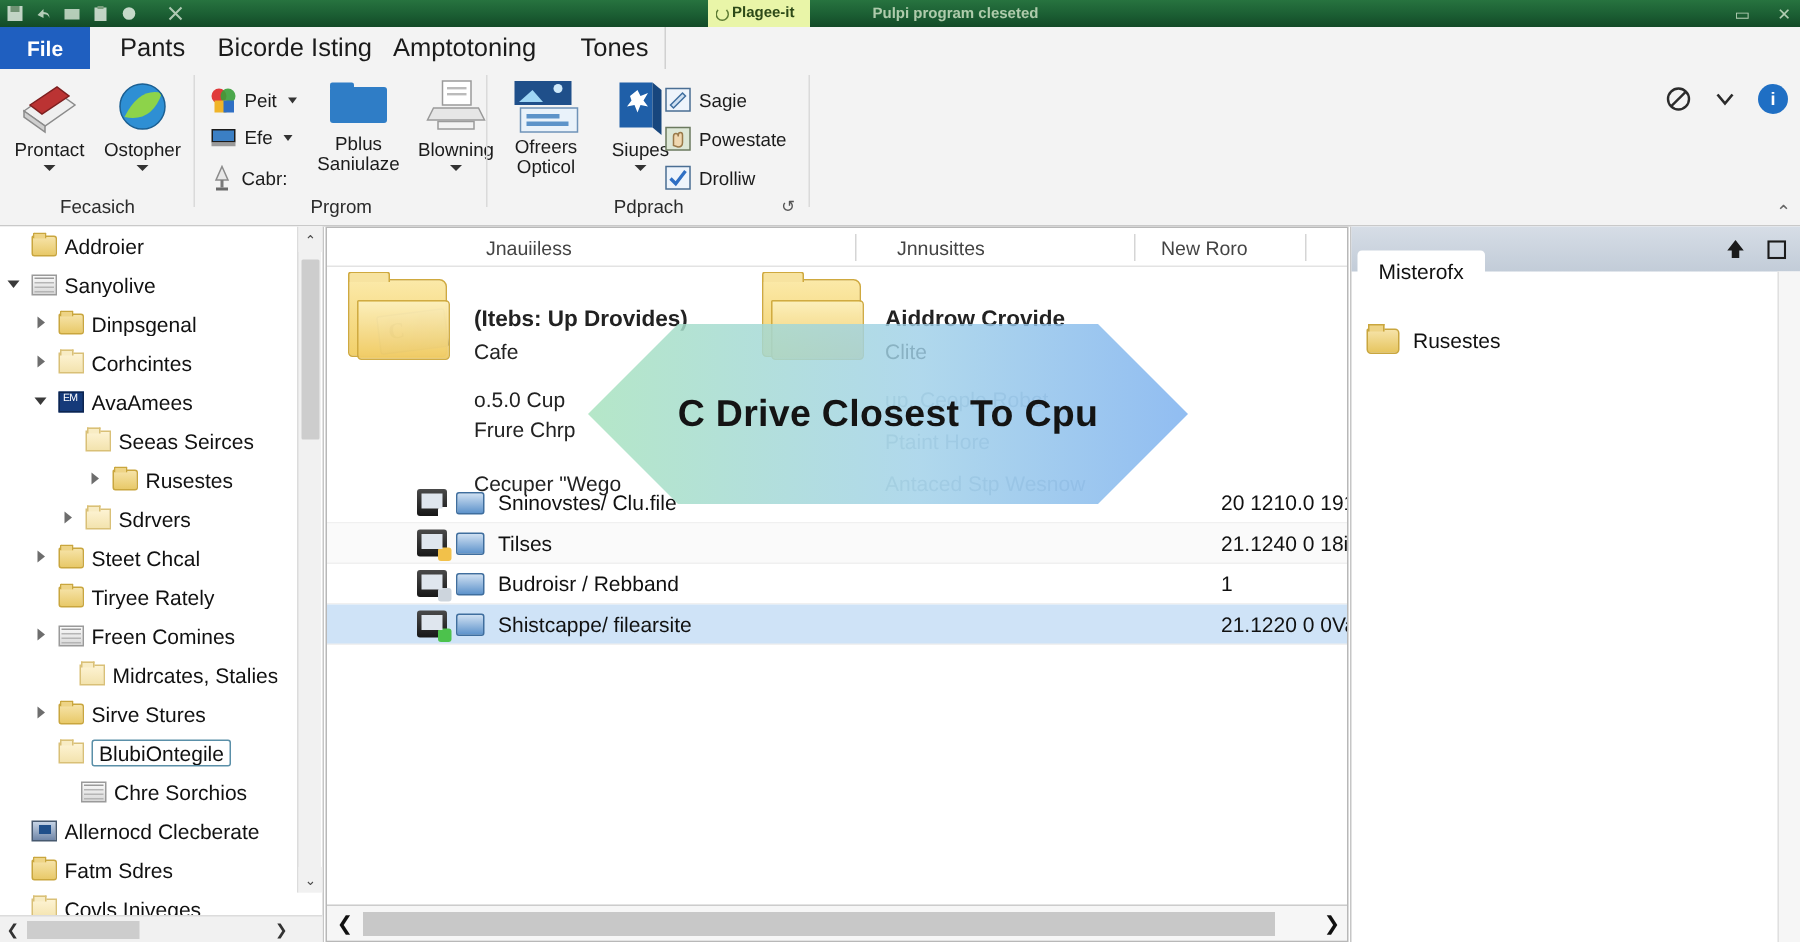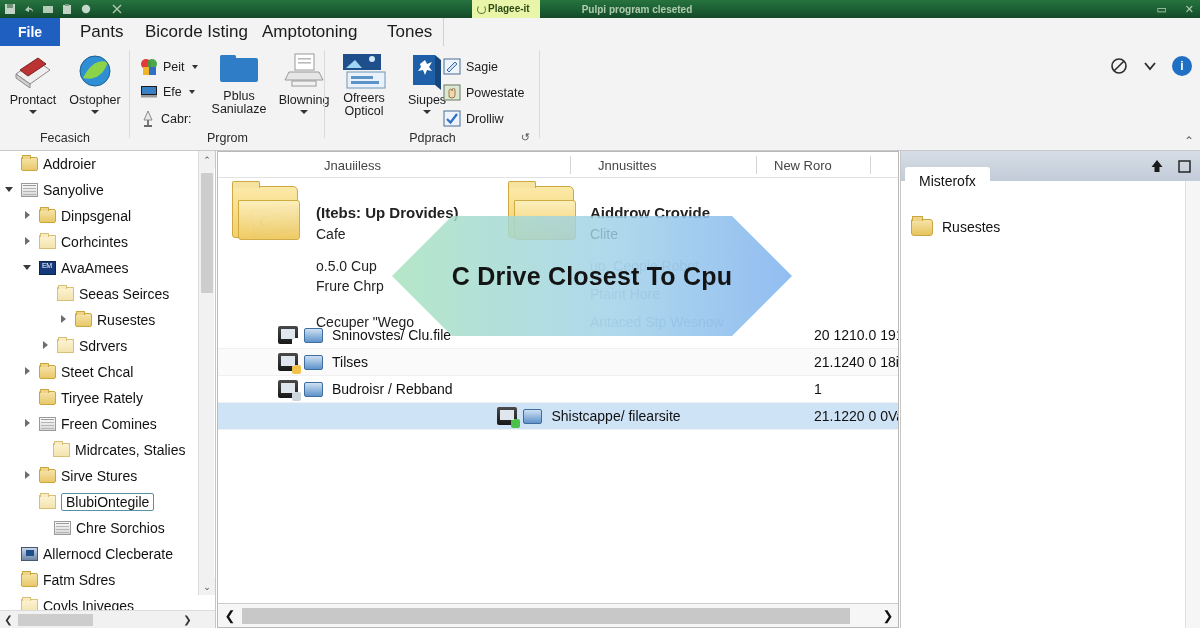--- a/index.html
+++ b/index.html
@@ -169,21 +169,21 @@
   .htext{ position:absolute; font-size:14px; color:#222; white-space:nowrap;}
   .htext.b{ font-weight:bold; font-size:15px;}
   .htext.faint{ color:#b6c2cc; }
 
   .rows{ position:absolute; left:0; top:170px; width:682px;}
   .row{
     height:27px; display:flex; align-items:center; font-size:14px; color:#111;
     border-bottom:1px solid #f0f0f0; cursor:pointer; position:relative;
   }
   .row.alt{ background:#fafafa;}
-  .row.sel{ background:#cfe3f7;justify-content:center;}
+  .row.sel{ background:#cfe3f7;}
   .row .ic1{ width:20px;height:18px;margin-left:60px;flex:none;position:relative;
     background:linear-gradient(180deg,#4a4a4a,#171717); border-radius:2px;}
   .row .ic1:after{content:"";position:absolute;left:3px;top:3px;width:14px;height:10px;background:#dfe6ee;}
   .row .ic1 i{position:absolute;right:-3px;bottom:-3px;width:9px;height:9px;border-radius:2px;display:block;}
   .row .ic2{ width:19px;height:15px;margin-left:6px;flex:none;
     background:linear-gradient(180deg,#cfe0f2,#5e93cb); border:1px solid #3f6e9e; border-radius:2px;}
   .row .rname{ margin-left:9px; white-space:nowrap;}
   .row .rval{ position:absolute; left:596px; white-space:nowrap; }
 
   .list-hsb{

